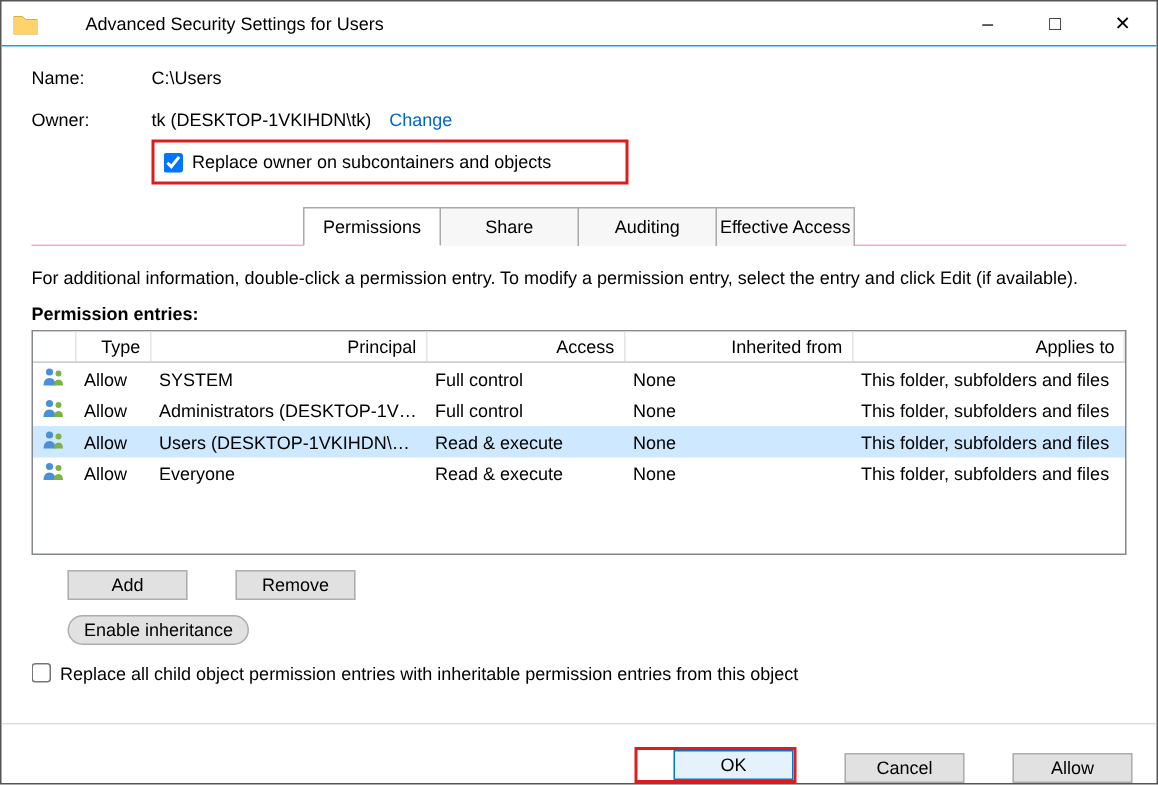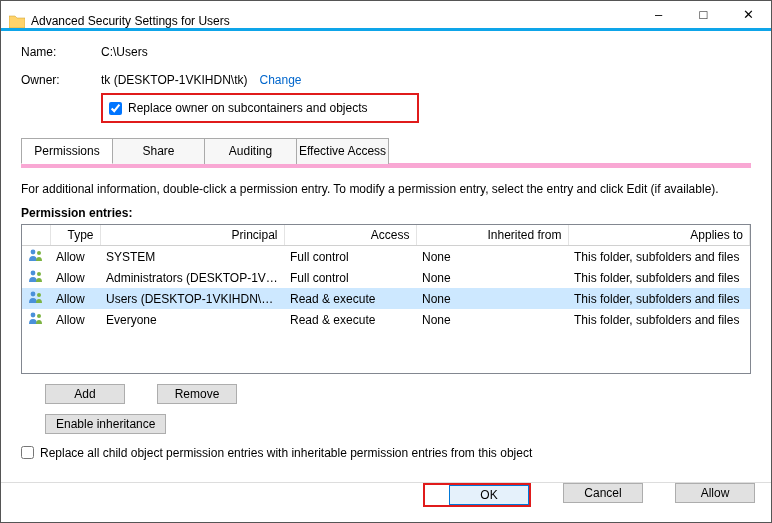--- a/index.html
+++ b/index.html
@@ -10,23 +10,24 @@
     color: #000;
     background: #fff;
     width: 772px;
     height: 523px;
     border: 1px solid #555;
     position: relative;
   }
   .titlebar {
     height: 30px;
     display: flex;
-    align-items: flex-end;
+    align-items: center;
     padding-left: 8px;
-    border-bottom: 3px solid #0ea5e9;
+    border-bottom: 1px solid #0ea5e9;
+    gap: 26px;
   }
   .titlebar .folder-icon {
     width: 16px; height: 14px;
     display: inline-block;
     margin-right: 6px;
   }
   .title-text { font-size: 12px; }
   .win-controls {
     margin-left: auto;
     display: flex;
@@ -59,22 +60,23 @@
     display: inline-flex;
     align-items: center;
     padding: 6px 50px 6px 6px;
     margin-left: 80px;
     margin-bottom: 10px;
   }
   .highlight-box input[type=checkbox] { margin: 0 6px 0 0; width:13px; height:13px;}
   
   .tabs {
     display: flex;
-    border-bottom: 5px solid #f9a8d4;
+    border-bottom: 1px solid #f9a8d4;
     margin-top: 4px;
+    justify-content: center;
   }
   .tab {
     padding: 5px 0;
     width: 92px;
     text-align: center;
     border: 1px solid #aaa;
     border-bottom: none;
     margin-right: 0px;
     background: #fff;
     position: relative;
@@ -136,35 +138,35 @@
     min-width: 80px;
     height: 20px;
     border: 1px solid #adadad;
     background: #e1e1e1;
     font-family: inherit;
     font-size: 12px;
     cursor: pointer;
     padding: 0 10px;
     margin-left: 24px;
   }
-  .wide-btn { min-width: 120px; margin-top: 10px;}
+  .wide-btn { min-width: 120px; margin-top: 10px; border-radius: 11px;}
 
   .replace-row {
     display:flex; align-items:flex-start; margin-top:12px;
   }
   .replace-row input { margin: 0 6px 0 0; width:13px; height:13px;}
 
   .footer {
     position: absolute;
     bottom: 0; left: 0; right: 0;
     border-top: 1px solid #ddd;
     height: 40px;
     display:flex;
     justify-content:flex-end;
-    align-items:flex-start;
+    align-items:flex-end;
     gap:8px;
     padding-right: 16px;
   }
   .footer .ok-highlight {
     border: 2.5px solid #e01b1b;
     display:inline-flex;
     padding: 0;
   }
   .footer .ok-highlight .btn {
     border: 1px solid #0078d7;

